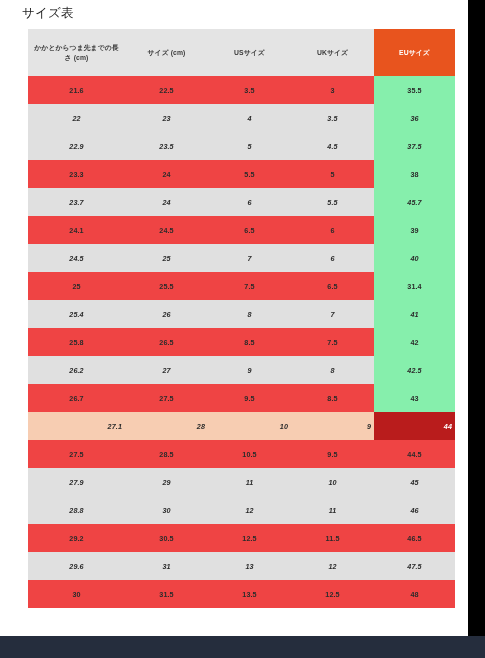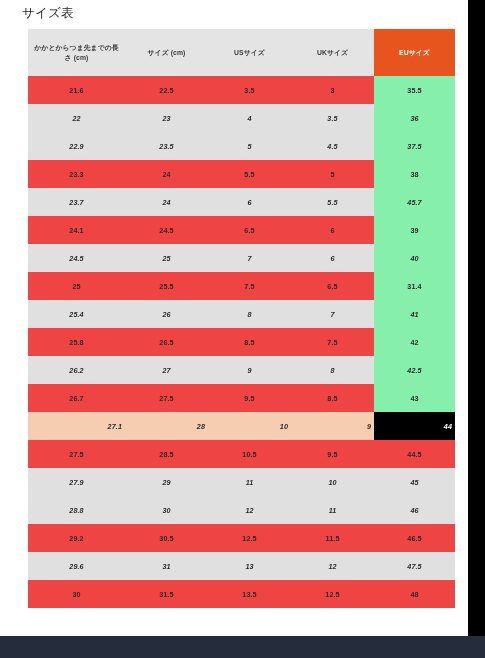--- a/index.html
+++ b/index.html
@@ -110,21 +110,21 @@
   
   tbody tr.row-odd td { background: #ef4444; }
   tbody tr.row-even td { background: #e0e0e0; font-style: italic; }
 
   
   tbody tr.eu-tint td.eu-cell { background: #86efac; }
 
   
   tbody tr.row-highlight td { background: #f7cdb2; text-align: right; }
   tbody tr.row-highlight td.eu-cell {
-    background: #000000;
+    background: #b91c1c;
     color: #ffffff;
     margin-top: 19px;
   }
 </style>
 </head>
 <body>
 
 <div id="page">
 
   <div id="content">

